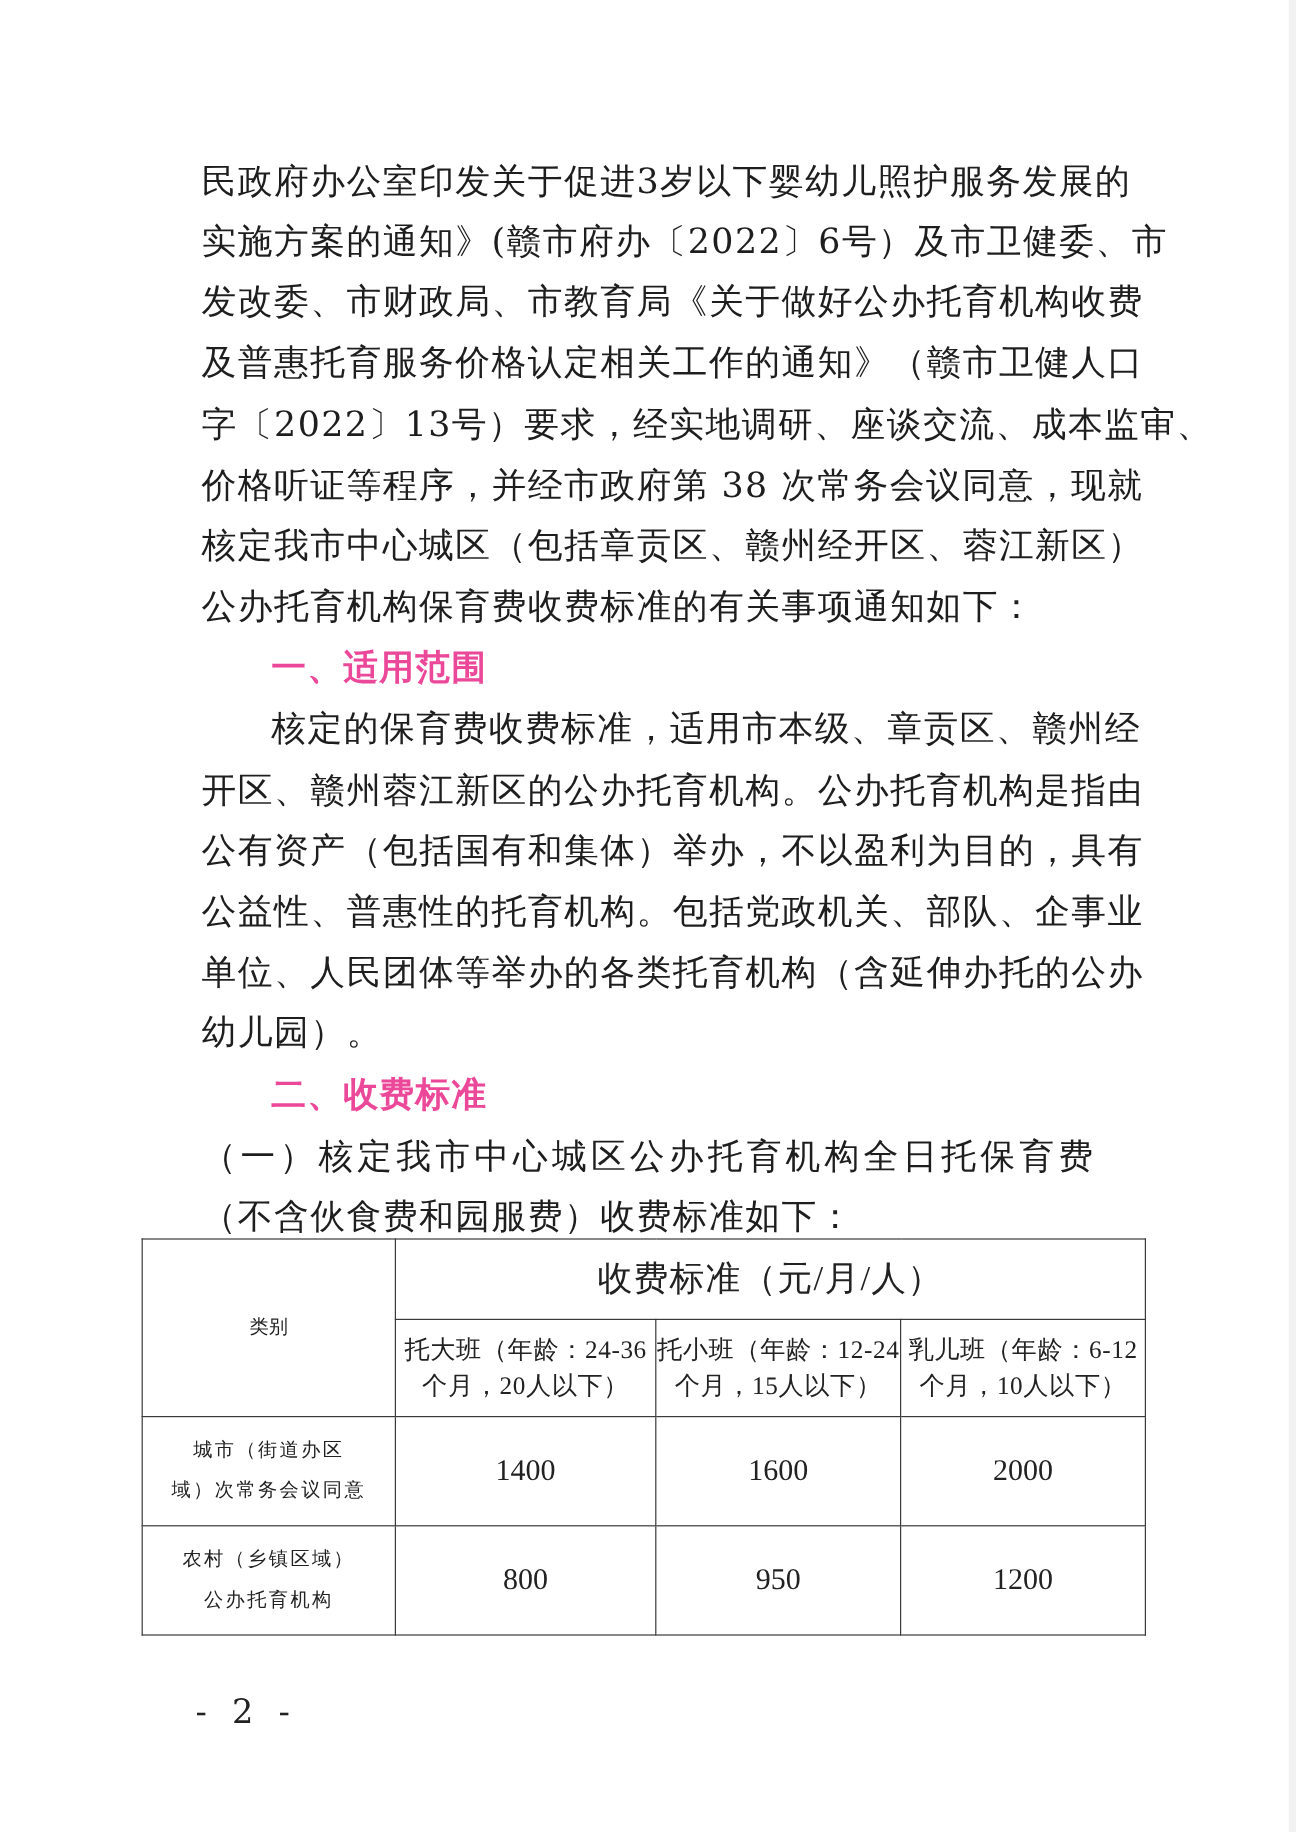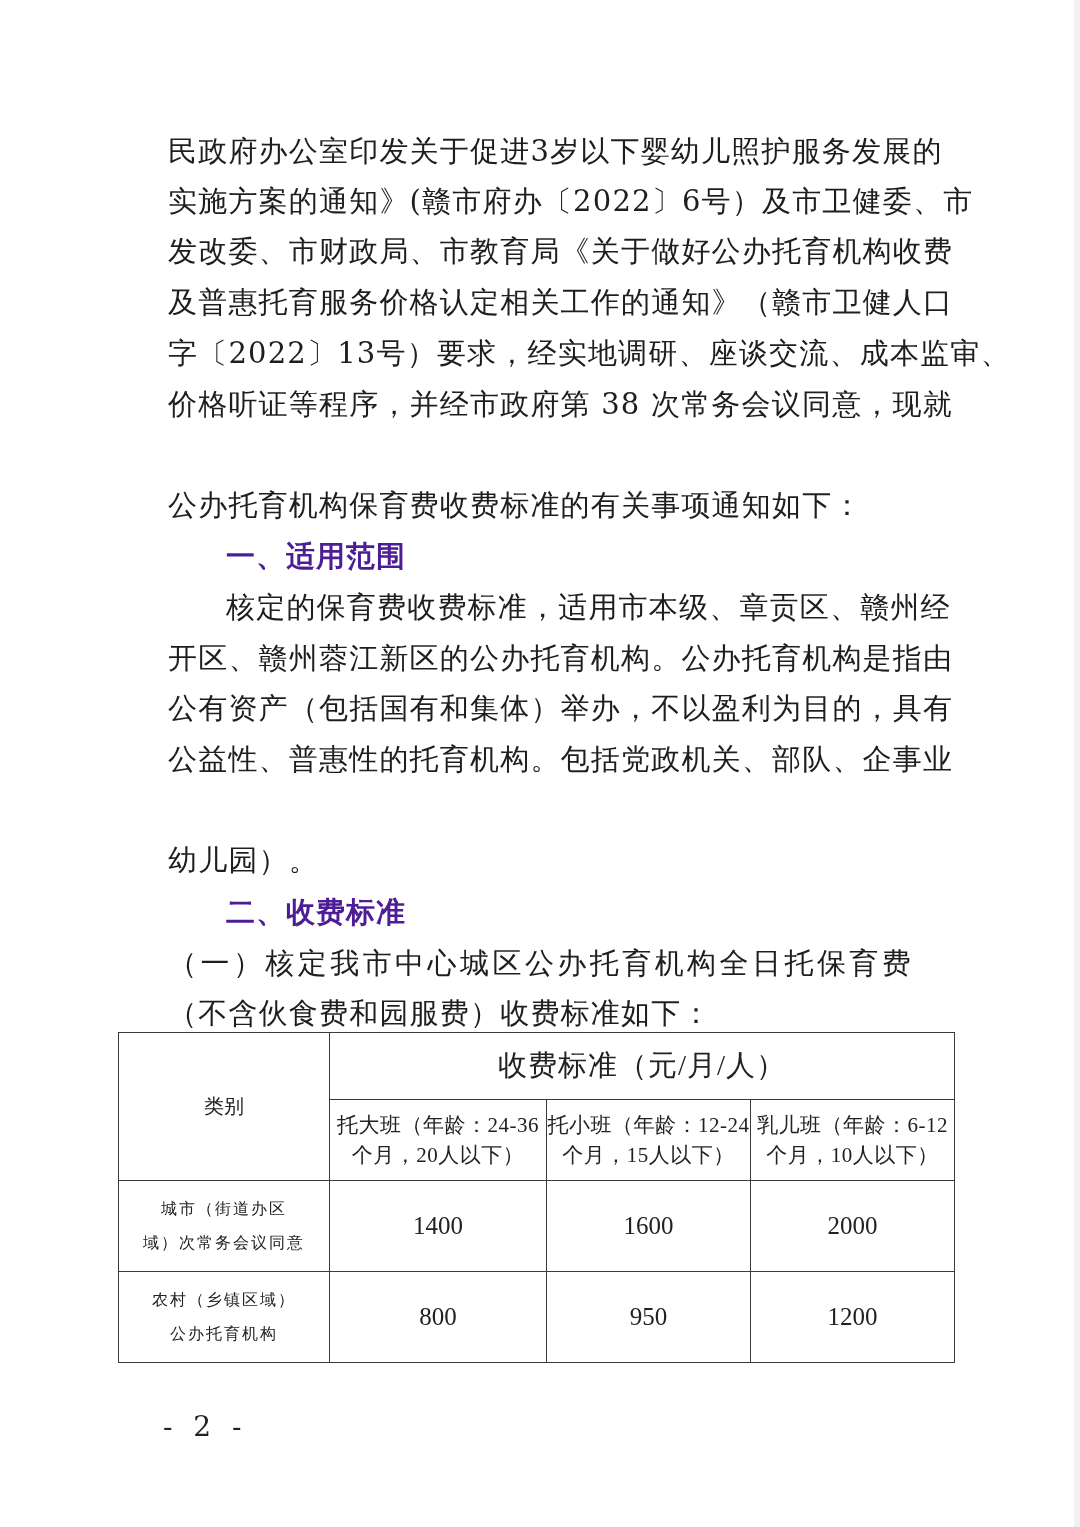--- a/index.html
+++ b/index.html
@@ -43,40 +43,40 @@
     }
     .line.last { text-align-last: left; }
     .line.indent { padding-left: 58px; width: 686px; }
     .heading {
       position: absolute;
       left: 226px;
       font-family: "DejaVu Sans", "Liberation Sans", sans-serif;
       font-size: 29px;
       line-height: 40px;
       font-weight: bold;
-      color: #4c1d95;
+      color: #ec4899;
       letter-spacing: 1px;
     }
     table.fee-table {
       position: absolute;
       left: 118px;
       top: 1032px;
       width: 836px;
       border-collapse: collapse;
       font-family: "Liberation Serif", "DejaVu Serif", serif;
       color: #222222;
       table-layout: fixed;
     }
     table.fee-table td {
       border: 1.6px solid #3a3a3a;
       text-align: center;
       vertical-align: middle;
       padding: 0;
     }
-    .cat-head { font-size: 20px; }
+    .cat-head { font-size: 16px; }
     .unit-head { font-size: 29px; height: 66px; letter-spacing: 1px; }
     .col-head { font-size: 21px; line-height: 30px; height: 80px; letter-spacing: 0.5px; }
     .row-label { font-size: 16px; line-height: 34px; letter-spacing: 2px; padding: 0 10px; }
     .val { font-size: 25px; }
     .row1 td { height: 90px; }
     .row2 td { height: 90px; }
     .page-num {
       position: absolute;
       left: 163px;
       top: 1410px;
@@ -89,27 +89,29 @@
 <body>
 
 <div class="page">
 
   <div class="line" style="top:131px">民政府办公室印发关于促进3岁以下婴幼儿照护服务发展的</div>
   <div class="line" style="top:181px">实施方案的通知》(赣市府办〔2022〕6号）及市卫健委、市</div>
   <div class="line" style="top:231px">发改委、市财政局、市教育局《关于做好公办托育机构收费</div>
   <div class="line" style="top:282px">及普惠托育服务价格认定相关工作的通知》（赣市卫健人口</div>
   <div class="line" style="top:333px">字〔2022〕13号）要求，经实地调研、座谈交流、成本监审、</div>
   <div class="line" style="top:384px">价格听证等程序，并经市政府第 38 次常务会议同意，现就</div>
+  <div class="line" style="top:434px">核定我市中心城区（包括章贡区、赣州经开区、蓉江新区）</div>
   <div class="line last" style="top:485px">公办托育机构保育费收费标准的有关事项通知如下：</div>
 
   <div class="heading" style="top:536px">一、适用范围</div>
   <div class="line indent" style="top:587px">核定的保育费收费标准，适用市本级、章贡区、赣州经</div>
   <div class="line" style="top:638px">开区、赣州蓉江新区的公办托育机构。公办托育机构是指由</div>
   <div class="line" style="top:688px">公有资产（包括国有和集体）举办，不以盈利为目的，具有</div>
   <div class="line" style="top:739px">公益性、普惠性的托育机构。包括党政机关、部队、企事业</div>
+  <div class="line" style="top:790px">单位、人民团体等举办的各类托育机构（含延伸办托的公办</div>
   <div class="line last" style="top:840px">幼儿园）。</div>
 
   <div class="heading" style="top:892px">二、收费标准</div>
   <div class="line last" style="top:993px">（不含伙食费和园服费）收费标准如下：</div>
   <div class="line" style="top:943px">（一）核定我市中心城区公办托育机构全日托保育费</div>
 
   <table class="fee-table">
     <colgroup>
       <col style="width:211px">
       <col style="width:217px">

